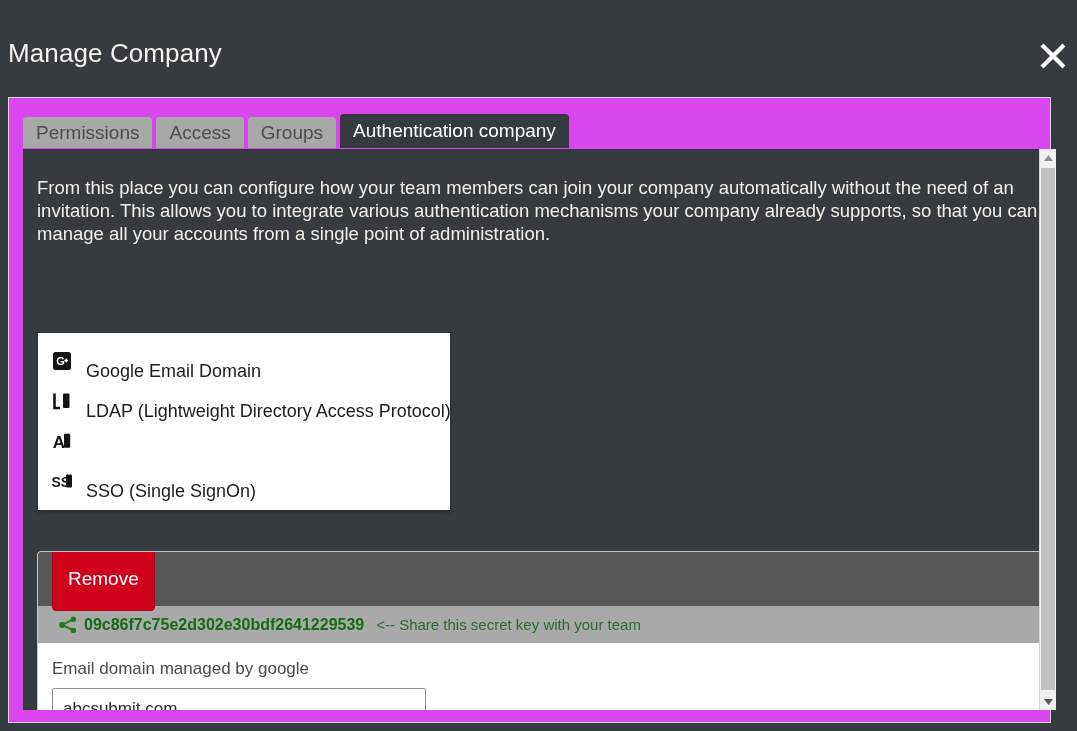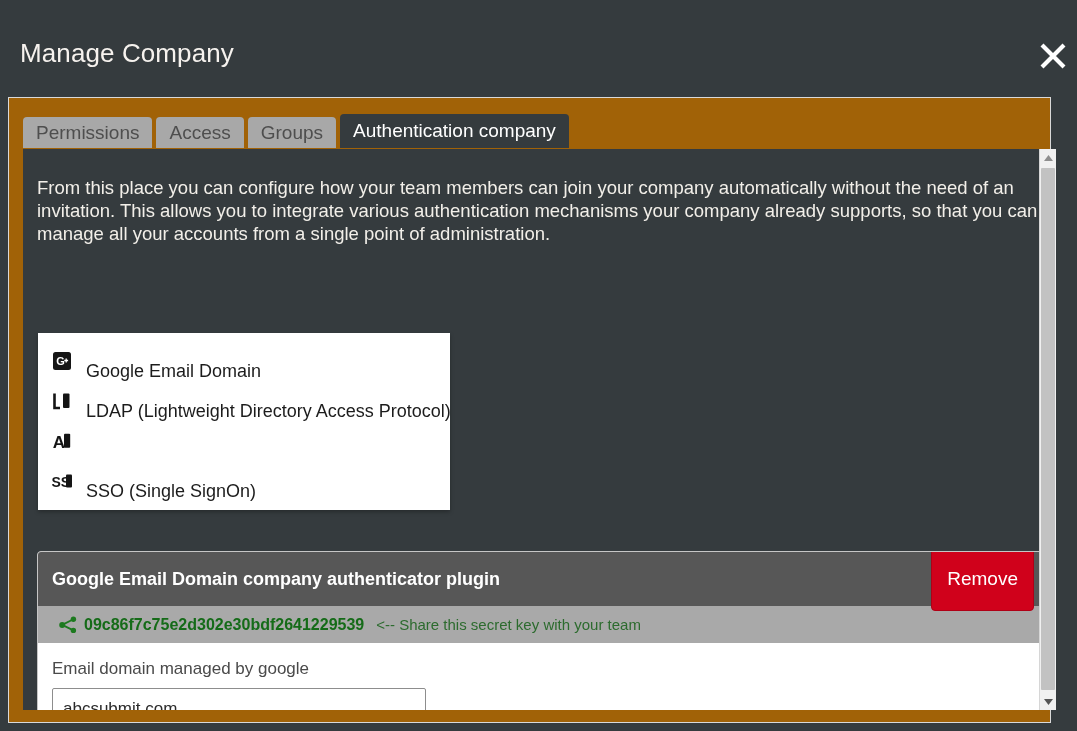--- a/index.html
+++ b/index.html
@@ -34,40 +34,39 @@
     background: #353b3e;
   }
   #title-text {
     position: absolute;
     left: 8px;
     top: 38px;
     font-size: 26px;
     color: #f6f2ee;
     letter-spacing: 0.1px;
     white-space: nowrap;
-    margin-left: 12px;
   }
   #close-btn {
     position: absolute;
     right: 4px;
     top: 36px;
     width: 40px;
     height: 40px;
     cursor: pointer;
   }
   #close-btn svg { display: block; }
 
   
   #panel {
     position: absolute;
     left: 8px;
     top: 97px;
     width: 1043px;
     height: 626px;
-    background: #a16207;
+    background: #d946ef;
     box-sizing: border-box;
     border: 1px solid #d9d9d9;
   }
 
   
   #tabs {
     position: absolute;
     left: 14px;
     top: 17px;
     height: 33px;
@@ -394,21 +393,20 @@
             </svg>
           </span>
           <span class="mi-label">SSO (Single SignOn)</span>
         </div>
 
       </div>
 
       <div id="plugin-card">
 
         <div id="plugin-head">
-          <span id="plugin-title">Google Email Domain company authenticator plugin</span>
           <span id="remove-btn">Remove</span>
         </div>
 
         <div id="plugin-key">
           <span id="share-icon">
             <svg width="20" height="20" viewBox="0 0 20 20">
               <circle cx="15.4" cy="4.3" r="2.7" fill="#1d7a1f"></circle>
               <circle cx="15.4" cy="15.4" r="2.7" fill="#1d7a1f"></circle>
               <circle cx="4.2" cy="9.9" r="3.0" fill="#1d7a1f"></circle>
               <path d="M4.2 9.9 L15.4 4.3 M4.2 9.9 L15.4 15.4" stroke="#1d7a1f" stroke-width="1.8" fill="none"></path>

